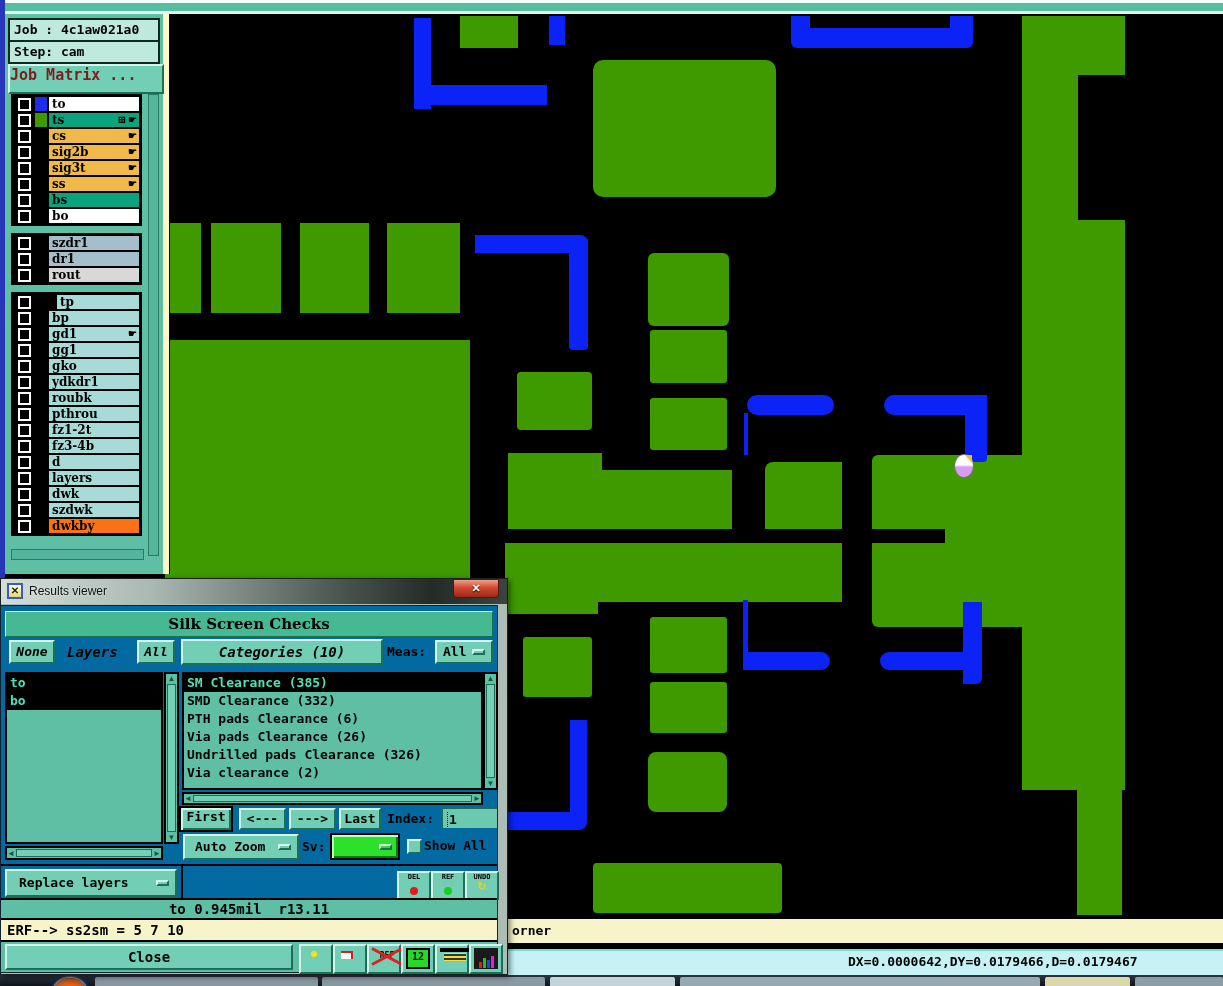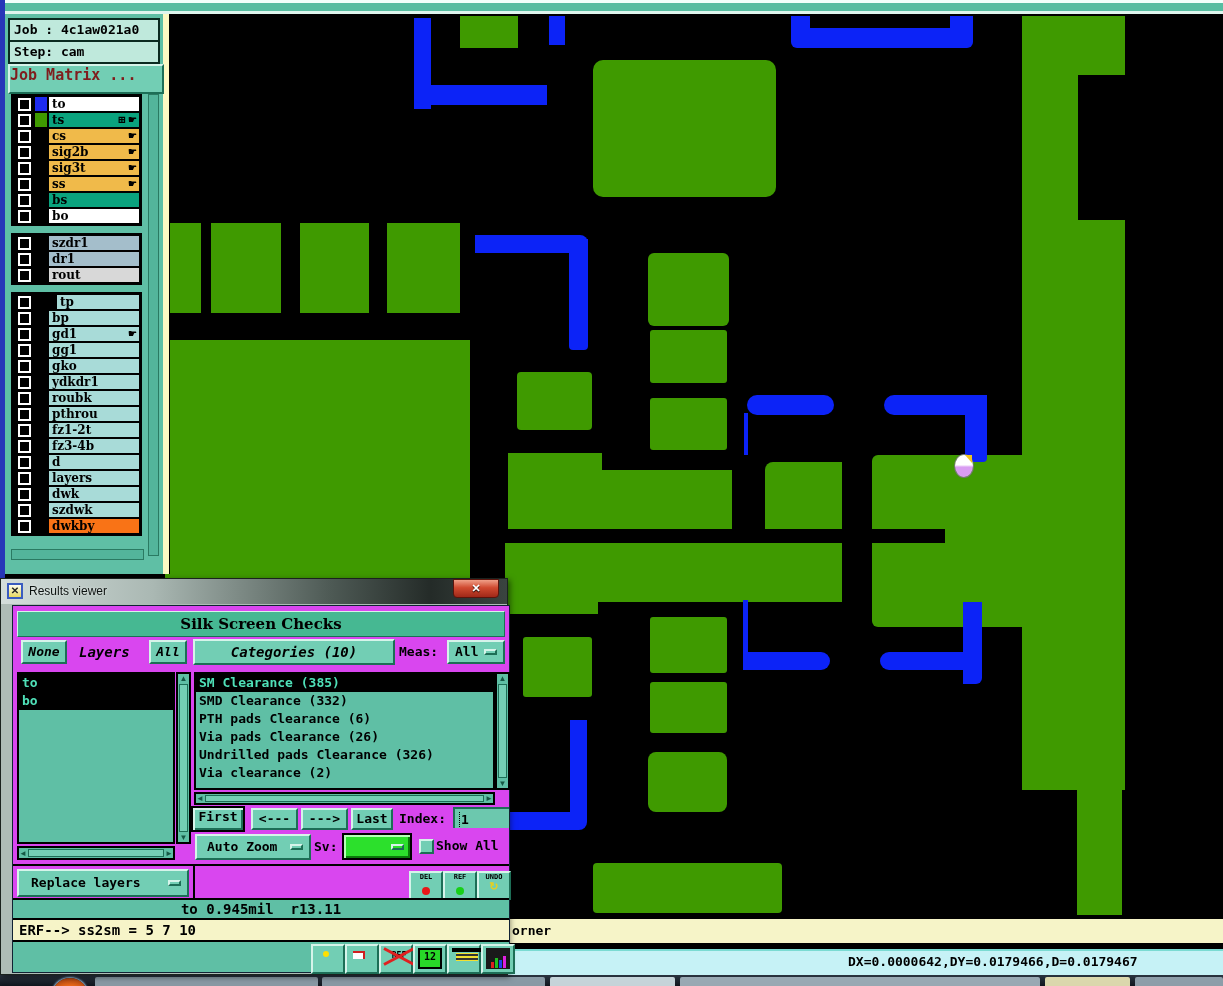--- a/index.html
+++ b/index.html
@@ -66,21 +66,21 @@
   #win{left:0;top:578px;width:508px;height:397px;background:#aebcb6;
     box-shadow:inset 0 0 0 1px #1a221e, 2px 2px 6px rgba(0,0,0,.5);}
   #titlebar{position:absolute;left:1px;top:1px;right:1px;height:25px;
     background:linear-gradient(to right,#d4dedb 0,#aab8b3 30%,#4e5a55 65%,#242b28 85%,#3a4440 100%);}
   #titleicon{position:absolute;left:6px;top:4px;width:16px;height:16px;background:linear-gradient(#fdfdf0,#e8d860);
     border:2px solid #3a5cc0;box-sizing:border-box;color:#222;font-size:10px;line-height:12px;text-align:center;font-weight:bold;}
   #titletext{position:absolute;left:28px;top:5px;font-size:12px;color:#0c1210;text-shadow:0 0 3px #ffffffaa;}
   #closebtn{position:absolute;right:8px;top:0;width:46px;height:19px;border-radius:0 0 4px 4px;
     background:linear-gradient(#f0a088,#d04a30 45%,#a02818);border:1px solid #5a140c;box-sizing:border-box;
     color:#fff;font-size:11px;font-weight:bold;text-align:center;line-height:17px;text-shadow:0 1px 1px #000;}
-  #winbody{position:absolute;left:12px;top:27px;width:496px;height:366px;background:#d946ef;
+  #winbody{position:absolute;left:0;top:27px;width:496px;height:366px;background:#0369a1;
     border:1px solid #123;box-sizing:content-box;}
 
   .hdrbar{position:absolute;left:4px;top:5px;width:486px;height:24px;background:#46b892;
     border-top:1px solid #d6f4ea;border-left:1px solid #d6f4ea;border-right:1px solid #1d6e56;border-bottom:1px solid #1d6e56;
     text-align:center;font-size:15px;line-height:24px;color:#000;}
 
   .tbtn{position:absolute;color:#000;font-size:13px;text-align:center;cursor:default;box-sizing:border-box;}
   .ital{font-style:italic;}
   .lbl{position:absolute;color:#000;font-size:13px;}
 
@@ -449,20 +449,21 @@
       <div class="mini-btn btn-raised" style="left:464px;top:5px;">
         <span class="mini-t">UNDO</span>
         <span class="undo-g">↺</span>
       </div>
     </div>
 
     <div id="statusline" class="mono">to 0.945mil  r13.11</div>
     <div id="erfline" class="mono">ERF--&gt; ss2sm = 5 7 10</div>
 
     <div id="botrow">
+      <div class="tbtn btn-raised mono" style="left:4px;top:2px;width:288px;height:26px;line-height:22px;font-size:14px;">Close</div>
 
       <div class="icon-btn btn-raised" style="left:298px;">
         <div class="icon-inner exit-face"></div>
       </div>
       <div class="icon-btn btn-raised" style="left:332px;">
         <div class="icon-inner snap-face"></div>
       </div>
       <div class="icon-btn btn-raised" style="left:366px;">
         <div class="icon-inner refx-face">REF</div>
       </div>

